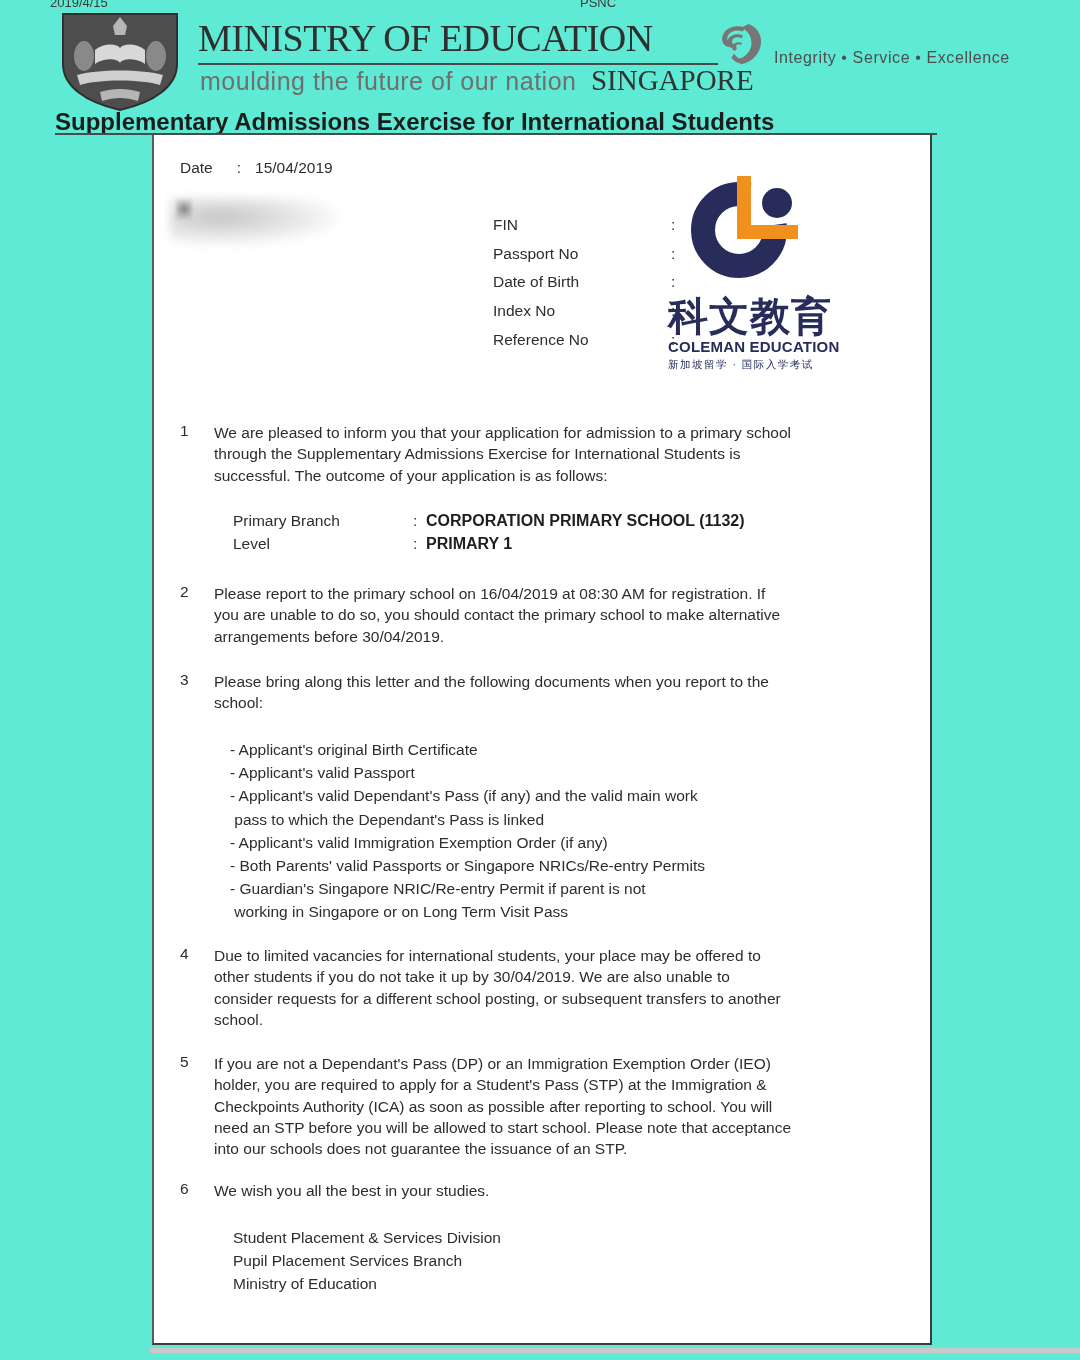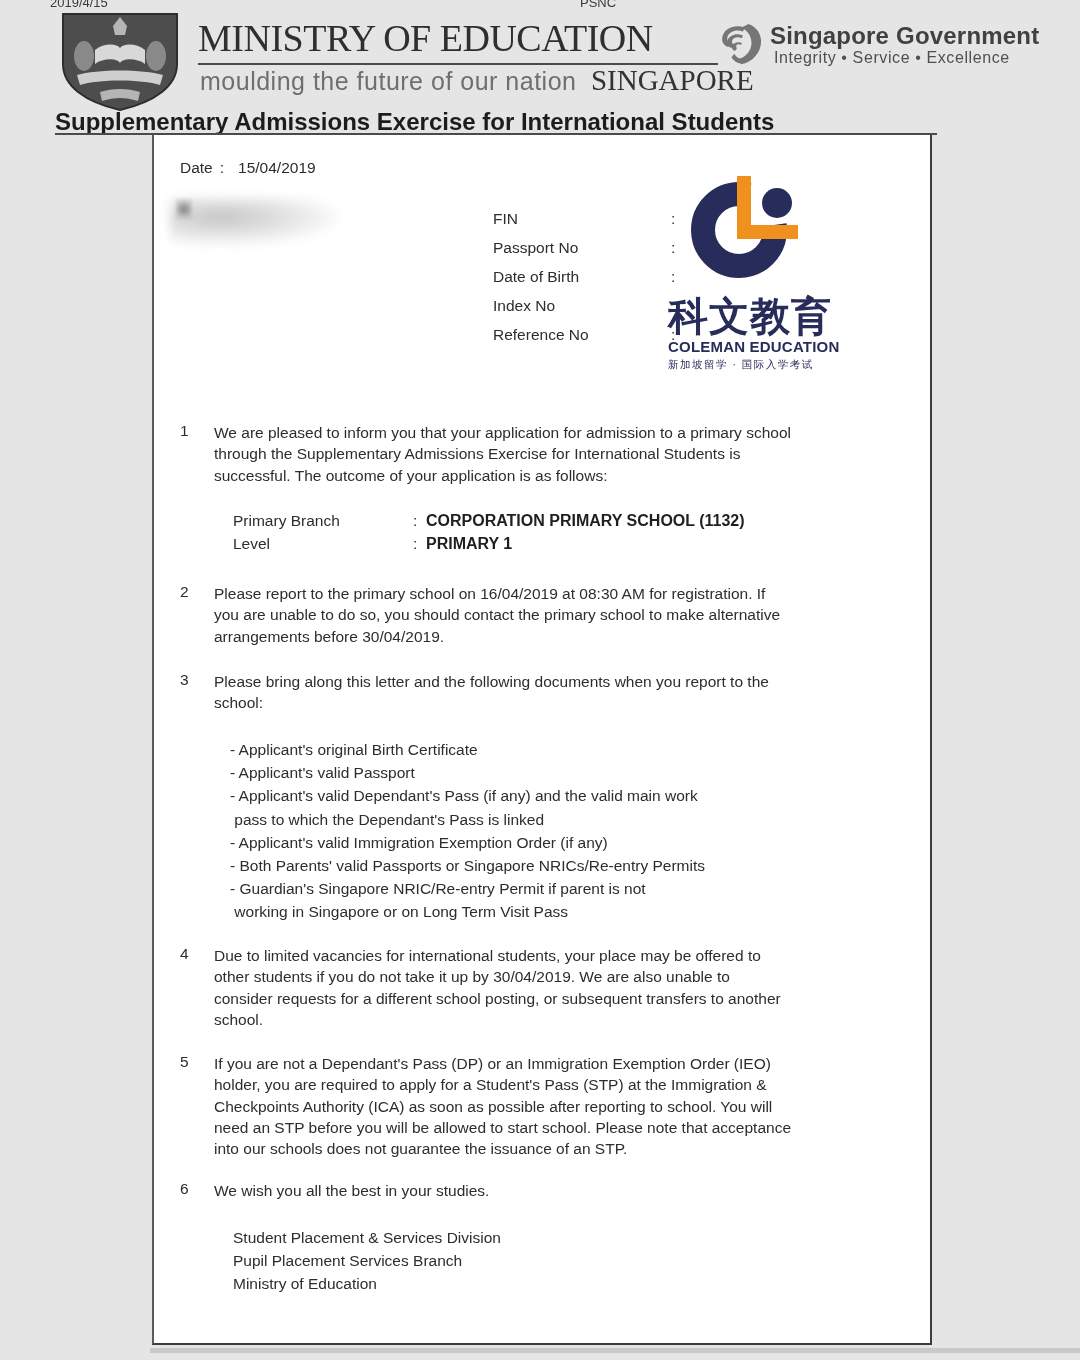--- a/index.html
+++ b/index.html
@@ -1,18 +1,18 @@
 <!DOCTYPE html>
 <html><head>
 <meta charset="utf-8">
 <style>
   * { margin:0; padding:0; box-sizing:border-box; }
   html,body { background:#ffffff; }
   .page {
-    position:relative; width:1080px; height:1360px; background:#e5e5e5;
+    position:relative; width:1080px; height:1360px; background:#5eead4;
     font-family:"Liberation Sans","DejaVu Sans",sans-serif; color:#2d2d2d;
     overflow:hidden;
   }
   
   .print-meta { position:absolute; top:-5px; font-size:13px; color:#3a3a3a; }
   .print-date { left:50px; }
   .print-code { left:580px; }
 
   
   .crest { position:absolute; left:55px; top:12px; }
@@ -33,31 +33,31 @@
   .page-title { position:absolute; left:55px; top:108px; font-size:24px; font-weight:bold; color:#1c1c1c; white-space:nowrap; }
   .title-rule { position:absolute; left:55px; top:133px; width:882px; height:2px; background:#4b4b4b; }
 
   
   .letter-box {
     position:absolute; left:152px; top:135px; width:780px; height:1210px;
     border-left:2px solid #5a5a5a; border-right:2px solid #3c3c3c; border-bottom:2px solid #3c3c3c;
     background:#fff;
   }
   .date-row { position:absolute; left:26px; top:24px; font-size:15.5px; display:flex; }
-  .date-row .lab { margin-right:7px; }
+  .date-row .lab { margin-right:24px; }
   .date-row .col { margin-right:14px; }
 
   .smudge { position:absolute; left:16px; top:63px; width:170px; height:48px;
     background:radial-gradient(ellipse at 30% 40%, rgba(150,150,150,.55), rgba(190,190,190,.25) 55%, rgba(255,255,255,0) 75%);
     filter:blur(5px); }
   .smudge-speck { position:absolute; left:22px; top:64px; width:16px; height:20px;
     background:radial-gradient(circle, rgba(110,110,110,.8), rgba(160,160,160,.3) 70%); filter:blur(1.5px); }
 
   .particulars { position:absolute; left:339px; top:70px; font-size:15.5px; }
-  .particulars .prow { display:flex; height:28.8px; align-items:center; }
+  .particulars .prow { display:flex; height:28.8px; align-items:flex-end; }
   .particulars .plabel { width:178px; }
 
   
   .coleman { position:absolute; left:514px; top:41px; width:175px; text-align:left; }
   .coleman .cn { font-size:40px; font-weight:bold; color:#272c5a; letter-spacing:1px; line-height:44px; margin-top:4px; font-family:"DejaVu Sans","Liberation Sans",sans-serif; }
   .coleman .en { font-size:15px; font-weight:bold; color:#272c5a; letter-spacing:0.2px; line-height:18px; }
   .coleman .tag { font-size:10.5px; color:#272c5a; letter-spacing:1.5px; margin-top:2px; }
 
   .subject { position:absolute; left:26px; top:236px; font-size:15.5px; font-weight:bold; color:#222; white-space:nowrap; }
 
@@ -107,21 +107,20 @@
     <svg width="48" height="46" viewBox="0 0 50 48">
       <g fill="#767676">
         <path d="M34,2 c8,3 13,10 13,18 c0,12 -9,22 -21,24 l-3,-5 c8,-2 14,-9 14,-17 c0,-8 -5,-14 -11,-16 z"></path>
         <path d="M30,6 c-10,-4 -20,0 -23,8 c-2,6 1,11 6,12 l2,-4 c-3,-1 -4,-4 -3,-7 c2,-5 9,-8 16,-5 z"></path>
         <path d="M28,14 c-7,-3 -14,0 -16,5 c-1,4 1,8 5,8 l2,-4 c-2,0 -3,-2 -2,-4 c1,-3 6,-4 10,-2 z"></path>
         <path d="M27,22 c-4,-2 -9,0 -10,3 c-1,3 1,5 3,5 l2,-3 c-1,0 -1,-1 -1,-2 c1,-2 3,-2 5,-1 z"></path>
         <path d="M19,33 c2,4 6,6 10,5 l-1,5 c-5,1 -9,-2 -12,-6 z"></path>
       </g>
     </svg>
   </div>
-  <div class="gov-name">Singapore Government</div>
   <div class="gov-motto">Integrity • Service • Excellence</div>
 
   <div class="page-title">Supplementary Admissions Exercise for International Students</div>
   <div class="title-rule"></div>
 
   <div class="letter-box">
 
     <div class="date-row">
       <span class="lab">Date</span>
       <span class="col">:</span>

